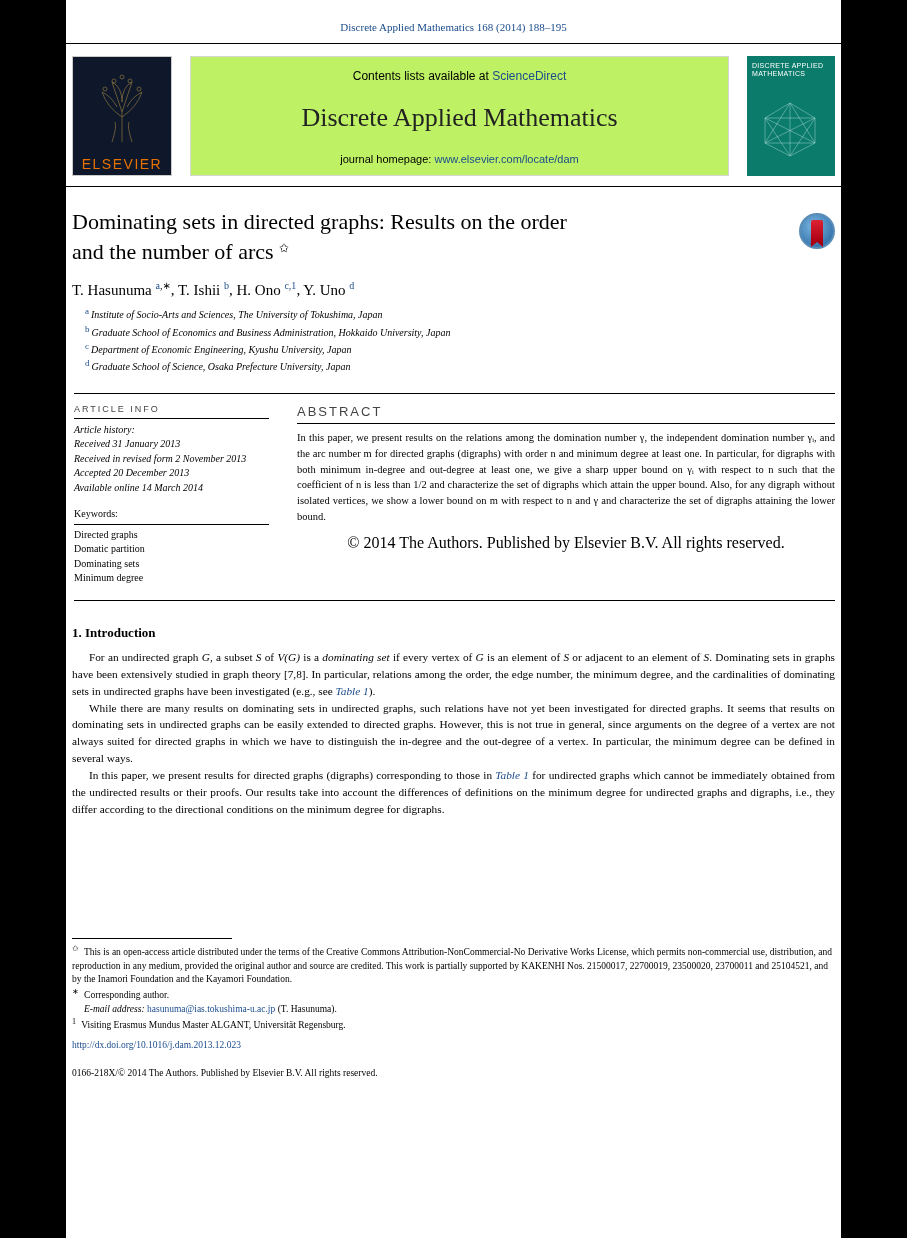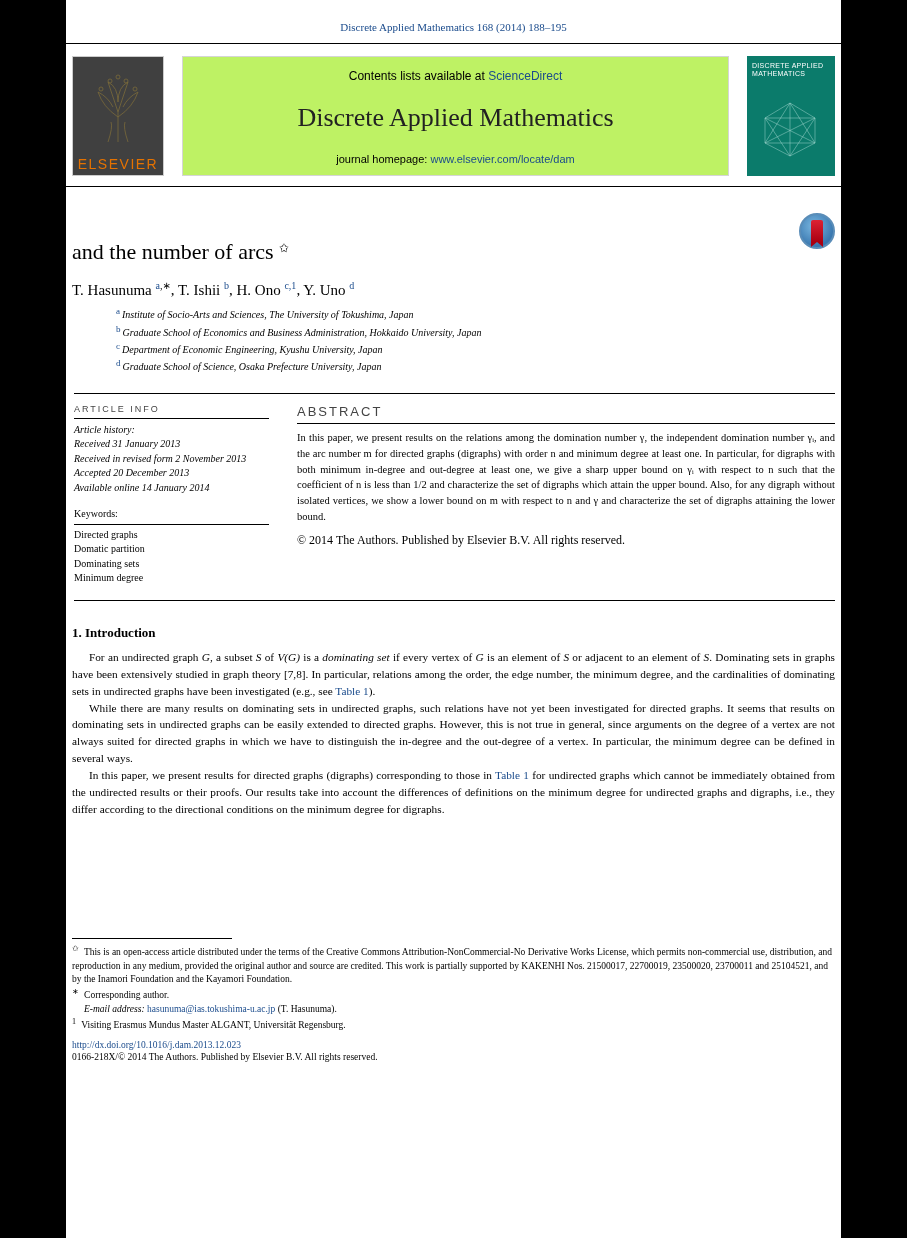--- a/index.html
+++ b/index.html
@@ -23,24 +23,24 @@
     color: #1a4b8c;
     padding: 6px 0;
   }
   .banner-row {
     display: flex;
     align-items: stretch;
     padding: 12px 6px 0 6px;
     gap: 18px;
   }
   .elsevier-logo {
-    width: 92px;
+    width: 100px;
     height: 120px;
     border: 1px solid #ccc;
-    background: #404040;
+    background: #0f172a;
     position: relative;
     display: flex;
     flex-direction: column;
     justify-content: center;
     align-items: center;
   }
   .elsevier-tree {
     flex: 1;
     width: 100%;
     display: flex;
@@ -137,25 +137,24 @@
     border-bottom: 5px solid transparent;
   }
   .authors {
     padding: 14px 6px 0 6px;
     font-family: 'Palatino Linotype', Palatino, serif;
     font-size: 15px;
   }
   .aff-sup { color: #1a4b8c; font-size: 10px; vertical-align: super; }
   .star-sup { vertical-align: super; font-size: 10px; }
   .affiliations {
-    padding: 6px 6px 0 6px;
+    padding: 6px 6px 0 19px;
     font-style: italic;
     font-size: 10px;
     line-height: 1.4;
-    margin-left: 44px;
   }
   .aff-label { color: #1a4b8c; font-style: normal; font-size: 9px; vertical-align: super; margin-right: 2px; }
   .info-abstract-row {
     margin: 18px 6px 0 8px;
     border-top: 1px solid #000;
     border-bottom: 1px solid #000;
     display: flex;
   }
   .article-info {
     width: 205px;
@@ -187,50 +186,50 @@
   .abstract .hdr {
     font-family: Arial, sans-serif;
     font-size: 13px;
     letter-spacing: 2px;
     color: #444;
     padding-bottom: 2px;
     border-bottom: 1px solid #000;
     margin-bottom: 6px;
     display: block;
   }
-  .abstract .copyright { text-align: left; margin-top: 6px; font-size: 12px; }
+  .abstract .copyright { text-align: center; margin-top: 6px; font-size: 16px; }
   .section-heading {
     margin: 24px 6px 0 6px;
     font-weight: bold;
     font-size: 13px;
   }
   .body-text {
     margin: 8px 6px 0 6px;
     font-size: 11.3px;
     line-height: 1.5;
     text-align: justify;
   }
   .body-text p { text-indent: 1.5em; }
-  .body-text a { color: #1a4b8c; text-decoration: none; }
+  .body-text a { color: #1a4b8c; text-decoration: none; font-style: italic; }
   .math { font-style: italic; font-family: 'Times New Roman', serif; }
   .footrule { border: none; border-top: 1px solid #000; margin: 120px 6px 0 6px; width: 160px; }
   .footnotes {
     margin: 4px 6px 0 6px;
     font-size: 9.5px;
     line-height: 1.4;
   }
   .footnotes .fn-mark { vertical-align: super; font-size: 8px; margin-right: 3px; }
   .footnotes a { color: #1a4b8c; text-decoration: none; }
   .doi-line {
     margin: 8px 6px 0 6px;
     font-size: 9.5px;
   }
   .doi-line a { color: #1a4b8c; text-decoration: none; }
   .oa-line {
-    margin: 2px 6px 0 6px;
+    margin: 18px 6px 0 6px;
     font-size: 9.5px;
   }
 </style>
 </head>
 <body>
 
 <div class="page">
 
   <div class="citation-header">
     <span>Discrete Applied Mathematics 168 (2014) 188–195</span>
@@ -287,21 +286,21 @@
           <line x1="35" y1="58" x2="60" y2="20"></line>
         </g>
       </svg>
     </div>
   </div>
 
   <hr class="rule-thin" style="margin:10px 0 0 0">
 
   <div class="title-row">
     <div class="paper-title">
-      <br>
+      <span>Dominating sets in directed graphs: Results on the order</span><br>
       <span>and the number of arcs </span><span class="sup">✩</span>
     </div>
     <div class="crossmark">
       <div class="crossmark-ribbon"></div>
     </div>
   </div>
 
   <div class="authors">
     <span>T. Hasunuma </span><span class="aff-sup">a</span><span class="star-sup">,∗</span><span>, T. Ishii </span><span class="aff-sup">b</span><span>, H. Ono </span><span class="aff-sup">c,1</span><span>, Y. Uno </span><span class="aff-sup">d</span>
   </div>
@@ -314,21 +313,21 @@
   </div>
 
   <div class="info-abstract-row">
     <div class="article-info">
       <span class="hdr">ARTICLE INFO</span>
       <div class="history">
         <div>Article history:</div>
         <div>Received 31 January 2013</div>
         <div>Received in revised form 2 November 2013</div>
         <div>Accepted 20 December 2013</div>
-        <div>Available online 14 January 2014</div>
+        <div>Available online 14 March 2014</div>
       </div>
       <div class="kw-block">
         <span class="kw-hdr">Keywords:</span>
         <div>Directed graphs</div>
         <div>Domatic partition</div>
         <div>Dominating sets</div>
         <div>Minimum degree</div>
       </div>
     </div>
     <div class="abstract">

